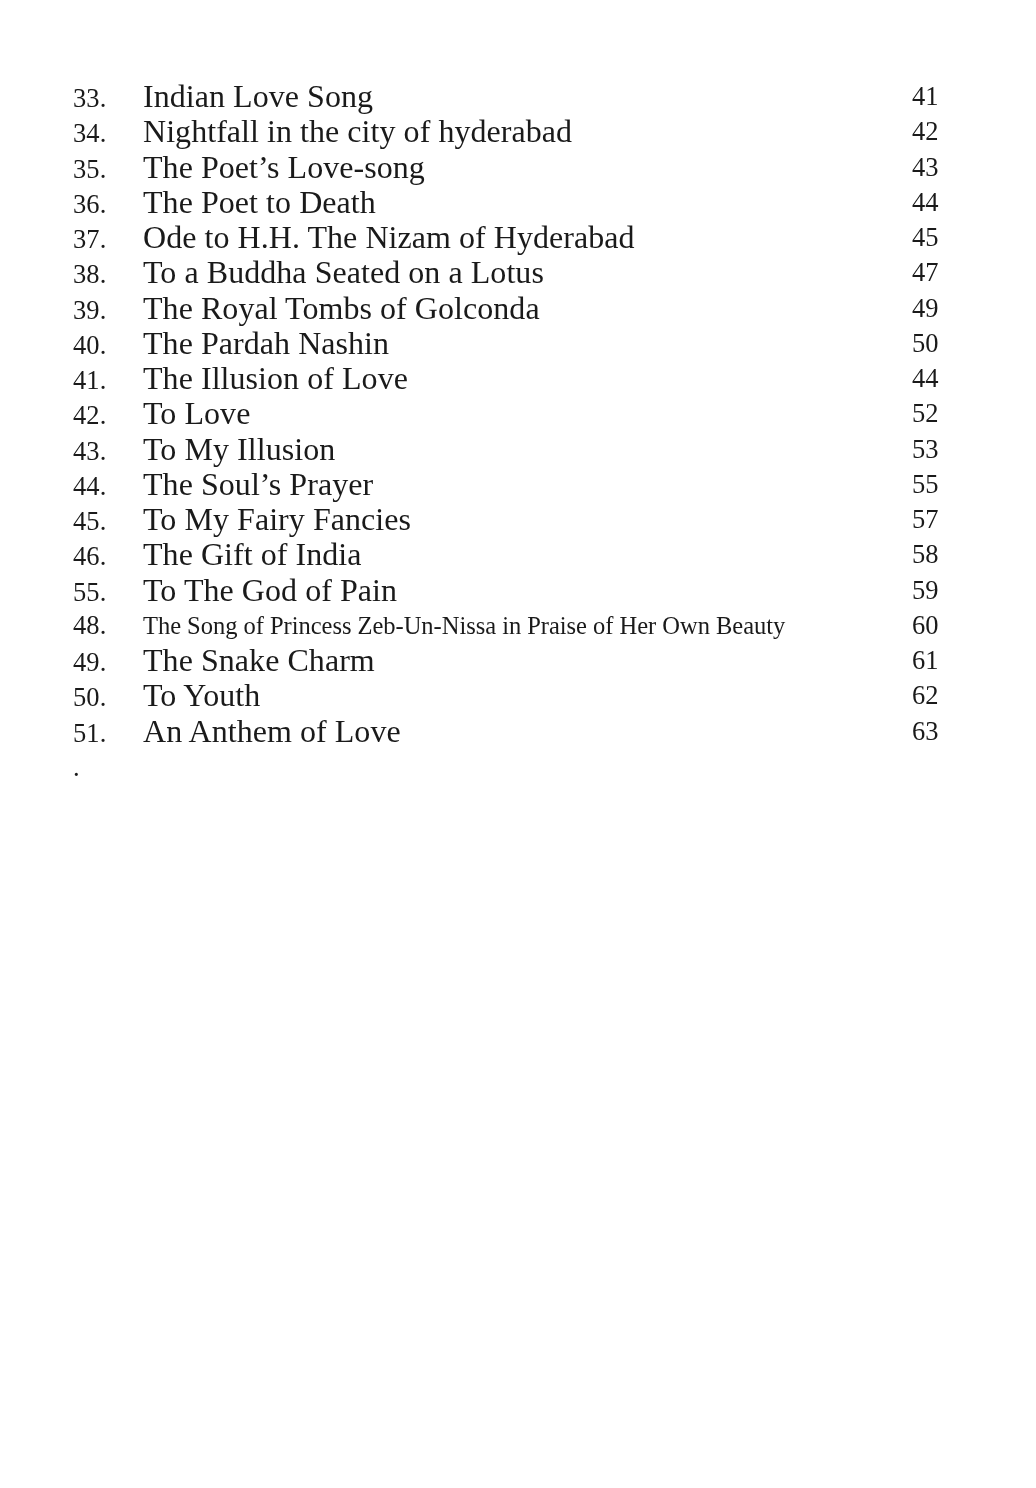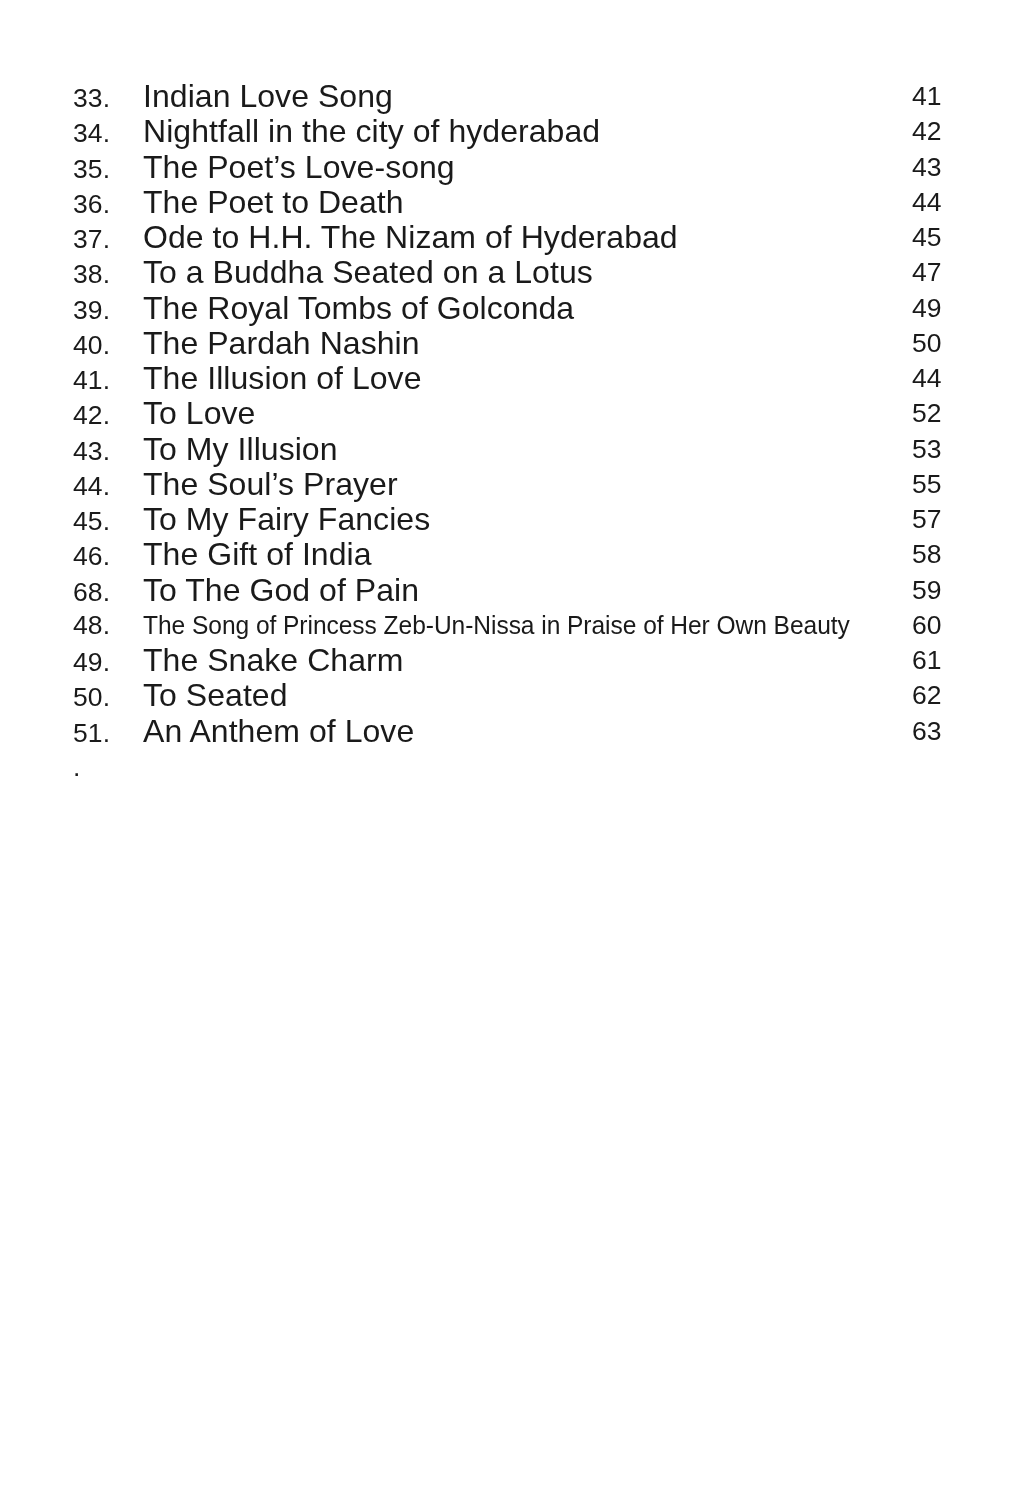--- a/index.html
+++ b/index.html
@@ -7,21 +7,21 @@
     margin: 0;
     padding: 0;
     background: #ffffff;
   }
   .page {
     position: relative;
     width: 1036px;
     height: 1488px;
     background: #ffffff;
     overflow: hidden;
-    font-family: Liberation Sans, sans-serif;
+    font-family: Liberation Serif, serif;
     color: #1a1a1a;
   }
   .toc {
     position: absolute;
     left: 0;
     top: 79px;
     width: 1036px;
   }
   .toc-row {
     display: flex;
@@ -132,37 +132,37 @@
         <span class="toc-num">45.</span>
         <span class="toc-title">To My Fairy Fancies</span>
         <span class="toc-page">57</span>
       </div>
       <div class="toc-row">
         <span class="toc-num">46.</span>
         <span class="toc-title">The Gift of India</span>
         <span class="toc-page">58</span>
       </div>
       <div class="toc-row">
-        <span class="toc-num">68.</span>
+        <span class="toc-num">55.</span>
         <span class="toc-title">To The God of Pain</span>
         <span class="toc-page">59</span>
       </div>
       <div class="toc-row condensed">
         <span class="toc-num">48.</span>
         <span class="toc-title">The Song of Princess Zeb-Un-Nissa in Praise of Her Own Beauty</span>
         <span class="toc-page">60</span>
       </div>
       <div class="toc-row">
         <span class="toc-num">49.</span>
         <span class="toc-title">The Snake Charm</span>
         <span class="toc-page">61</span>
       </div>
       <div class="toc-row">
         <span class="toc-num">50.</span>
-        <span class="toc-title">To Seated</span>
+        <span class="toc-title">To Youth</span>
         <span class="toc-page">62</span>
       </div>
       <div class="toc-row">
         <span class="toc-num">51.</span>
         <span class="toc-title">An Anthem of Love</span>
         <span class="toc-page">63</span>
       </div>
     </div>
 
   <div class="trailing-mark">.</div>

